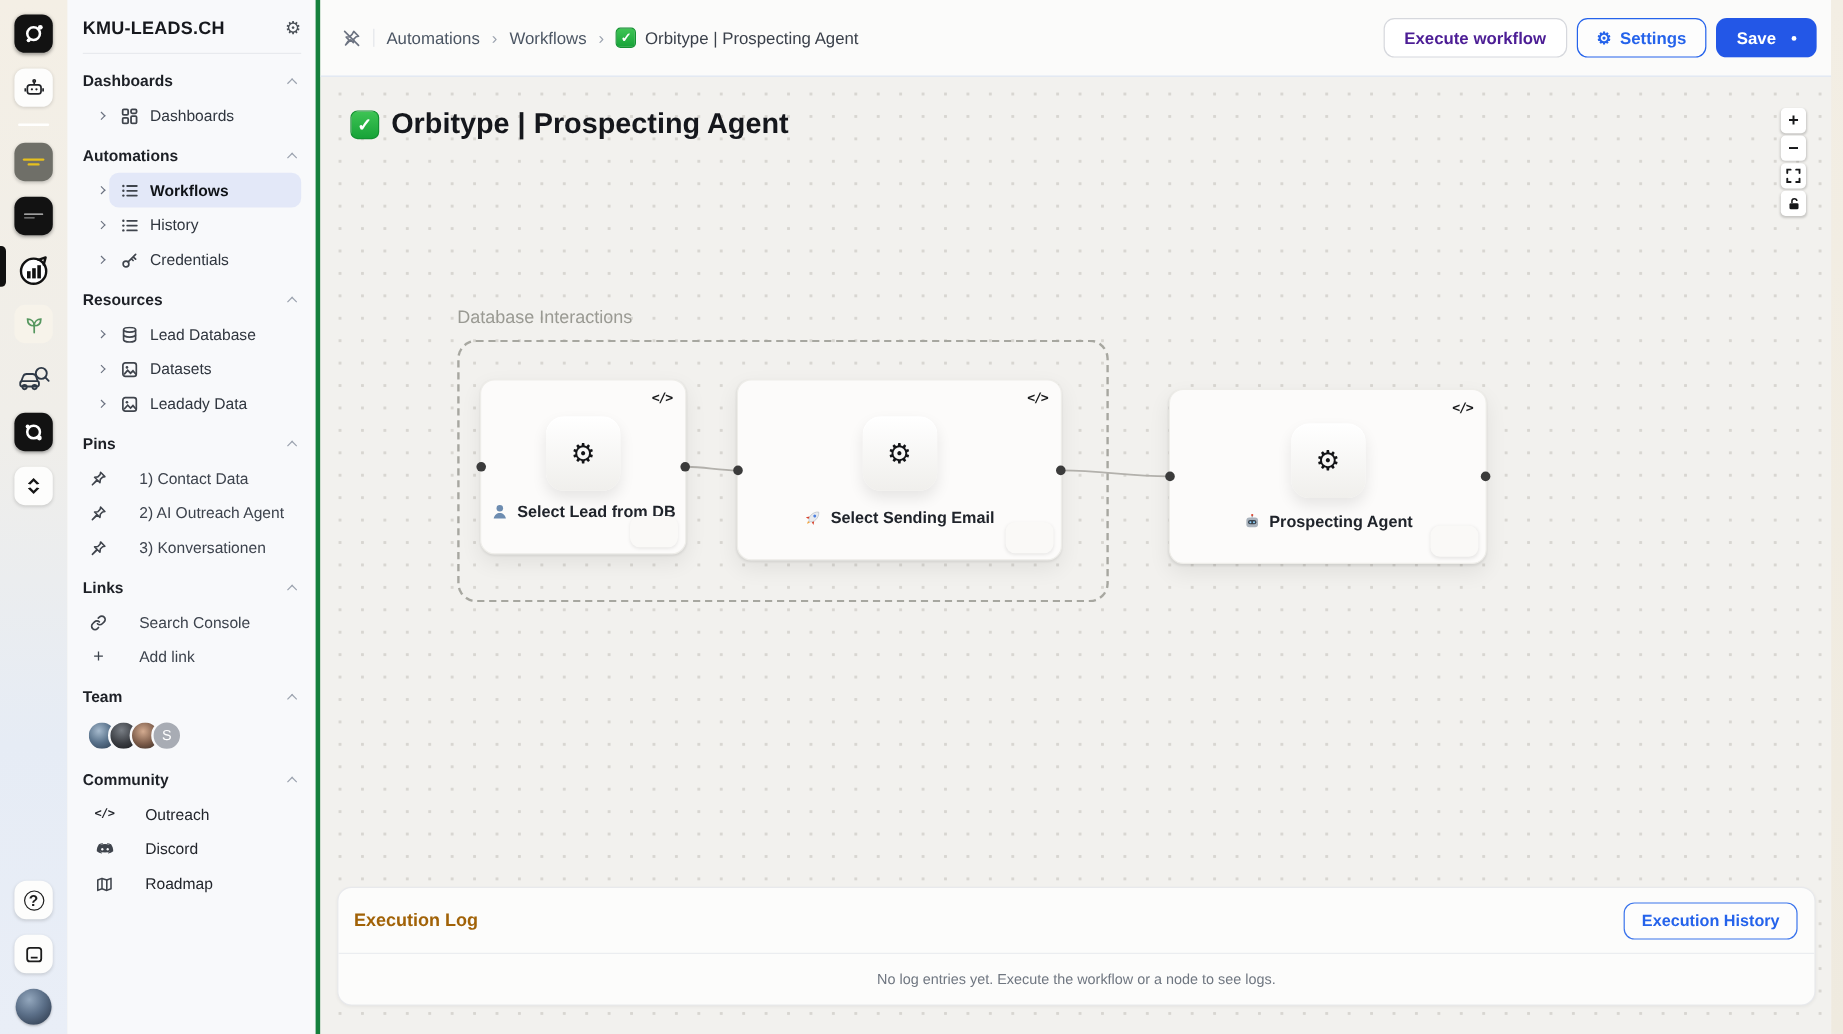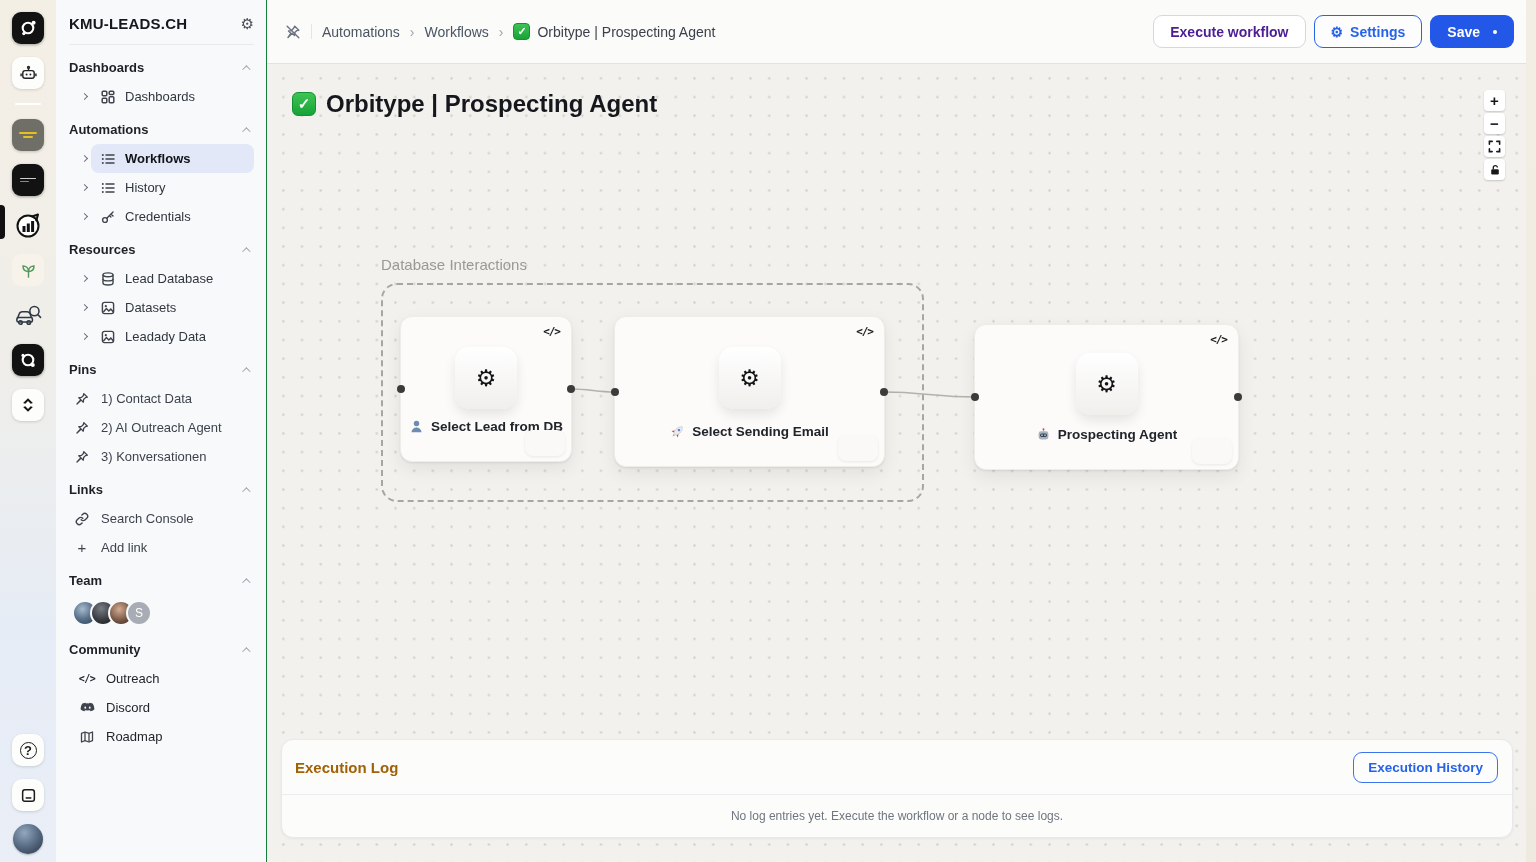--- a/index.html
+++ b/index.html
@@ -28,39 +28,39 @@
   .rail-div { width:26px; height:2px; border-radius:1px; background:rgba(255,255,255,.95); margin:1px 0 14px; }
   .logo-lines { display:flex; flex-direction:column; gap:2px; }
   .logo-lines i { display:block; height:2px; border-radius:1px; }
   .rail-spacer { flex:1; }
   .help-badge { font-size:13px; font-weight:700; color:#1c1c1c; width:17px; height:17px; border:1.6px solid #1c1c1c; border-radius:50%; display:flex; align-items:center; justify-content:center; }
   .rail-avatar { width:30px; height:30px; border-radius:50%; background:radial-gradient(circle at 38% 30%,#93a7bd 0%,#5c7089 45%,#273243 100%); box-shadow:0 1px 2px rgba(0,0,0,.25); margin-bottom:0; }
 
   
   .sidebar {
     flex:none; width:211px; height:100%; background:#f8f9fb;
-    border-right:1px solid #15803d; padding:15px 12px 16px 13px;
+    border-right:4px solid #15803d; padding:15px 12px 16px 13px;
     font-size:13px; overflow:hidden;
   }
   .sb-head { display:flex; align-items:center; justify-content:space-between; margin-bottom:12px; }
   .sb-title { font-size:15px; font-weight:700; color:#16181d; letter-spacing:.2px; }
   .sb-gear { font-size:15px; color:#4b5158; cursor:pointer; line-height:1; }
   .sb-rule { border:none; border-top:1px solid #e8eaee; margin:0 0 8px; }
   .section { margin-bottom:4px; }
   .sec-head { display:flex; align-items:center; justify-content:space-between; padding:7px 6px 7px 0; cursor:pointer; }
   .sec-label { font-weight:700; font-size:13px; color:#1d2026; }
   .chev { display:inline-block; width:6px; height:6px; border:solid #9ca3af; border-width:1.6px 1.6px 0 0; }
   .chev.up { transform:rotate(-45deg) translateY(2px); }
   .chev.right { width:5px; height:5px; border-color:#6b7280; transform:rotate(45deg); }
   .row { display:flex; align-items:center; height:29px; cursor:pointer; }
   .row .lead-chev { width:22px; padding-left:13px; flex:none; display:flex; align-items:center; }
   .pill { flex:1; display:flex; align-items:center; gap:9px; height:29px; border-radius:8px; padding-left:9px; color:#30363f; min-width:0; }
   .pill .lbl { white-space:nowrap; }
   .row.selected .pill { background:#e3e8f8; color:#101318; font-weight:700; }
-  .simple { display:flex; align-items:center; gap:11px; height:29px; padding-left:5px; color:#3d434d; cursor:pointer; }
+  .simple { display:flex; align-items:center; gap:26px; height:29px; padding-left:5px; color:#3d434d; cursor:pointer; }
   .simple.comm { padding-left:10px; color:#23262c; }
   .ic { flex:none; display:flex; align-items:center; justify-content:center; width:16px; color:#3f444c; }
   .ic svg { display:block; }
   .code-glyph { font-family:"DejaVu Sans Mono", monospace; font-size:10px; font-weight:700; color:#23262c; letter-spacing:-.5px; }
   .plus-glyph { font-size:15px; color:#3d434d; line-height:1; }
   .avatars { display:flex; align-items:center; margin:5px 0 9px 3px; }
   .avatar { width:26px; height:26px; border-radius:50%; border:2px solid #f8f9fb; margin-left:-8px; flex:none; cursor:pointer; }
   .avatar:first-child { margin-left:0; }
   .av1 { background:radial-gradient(circle at 38% 32%,#a6bacd 0%,#58718a 50%,#2a3a4d 100%); }
   .av2 { background:radial-gradient(circle at 42% 30%,#787d84 0%,#3a3d42 55%,#17181b 100%); }

